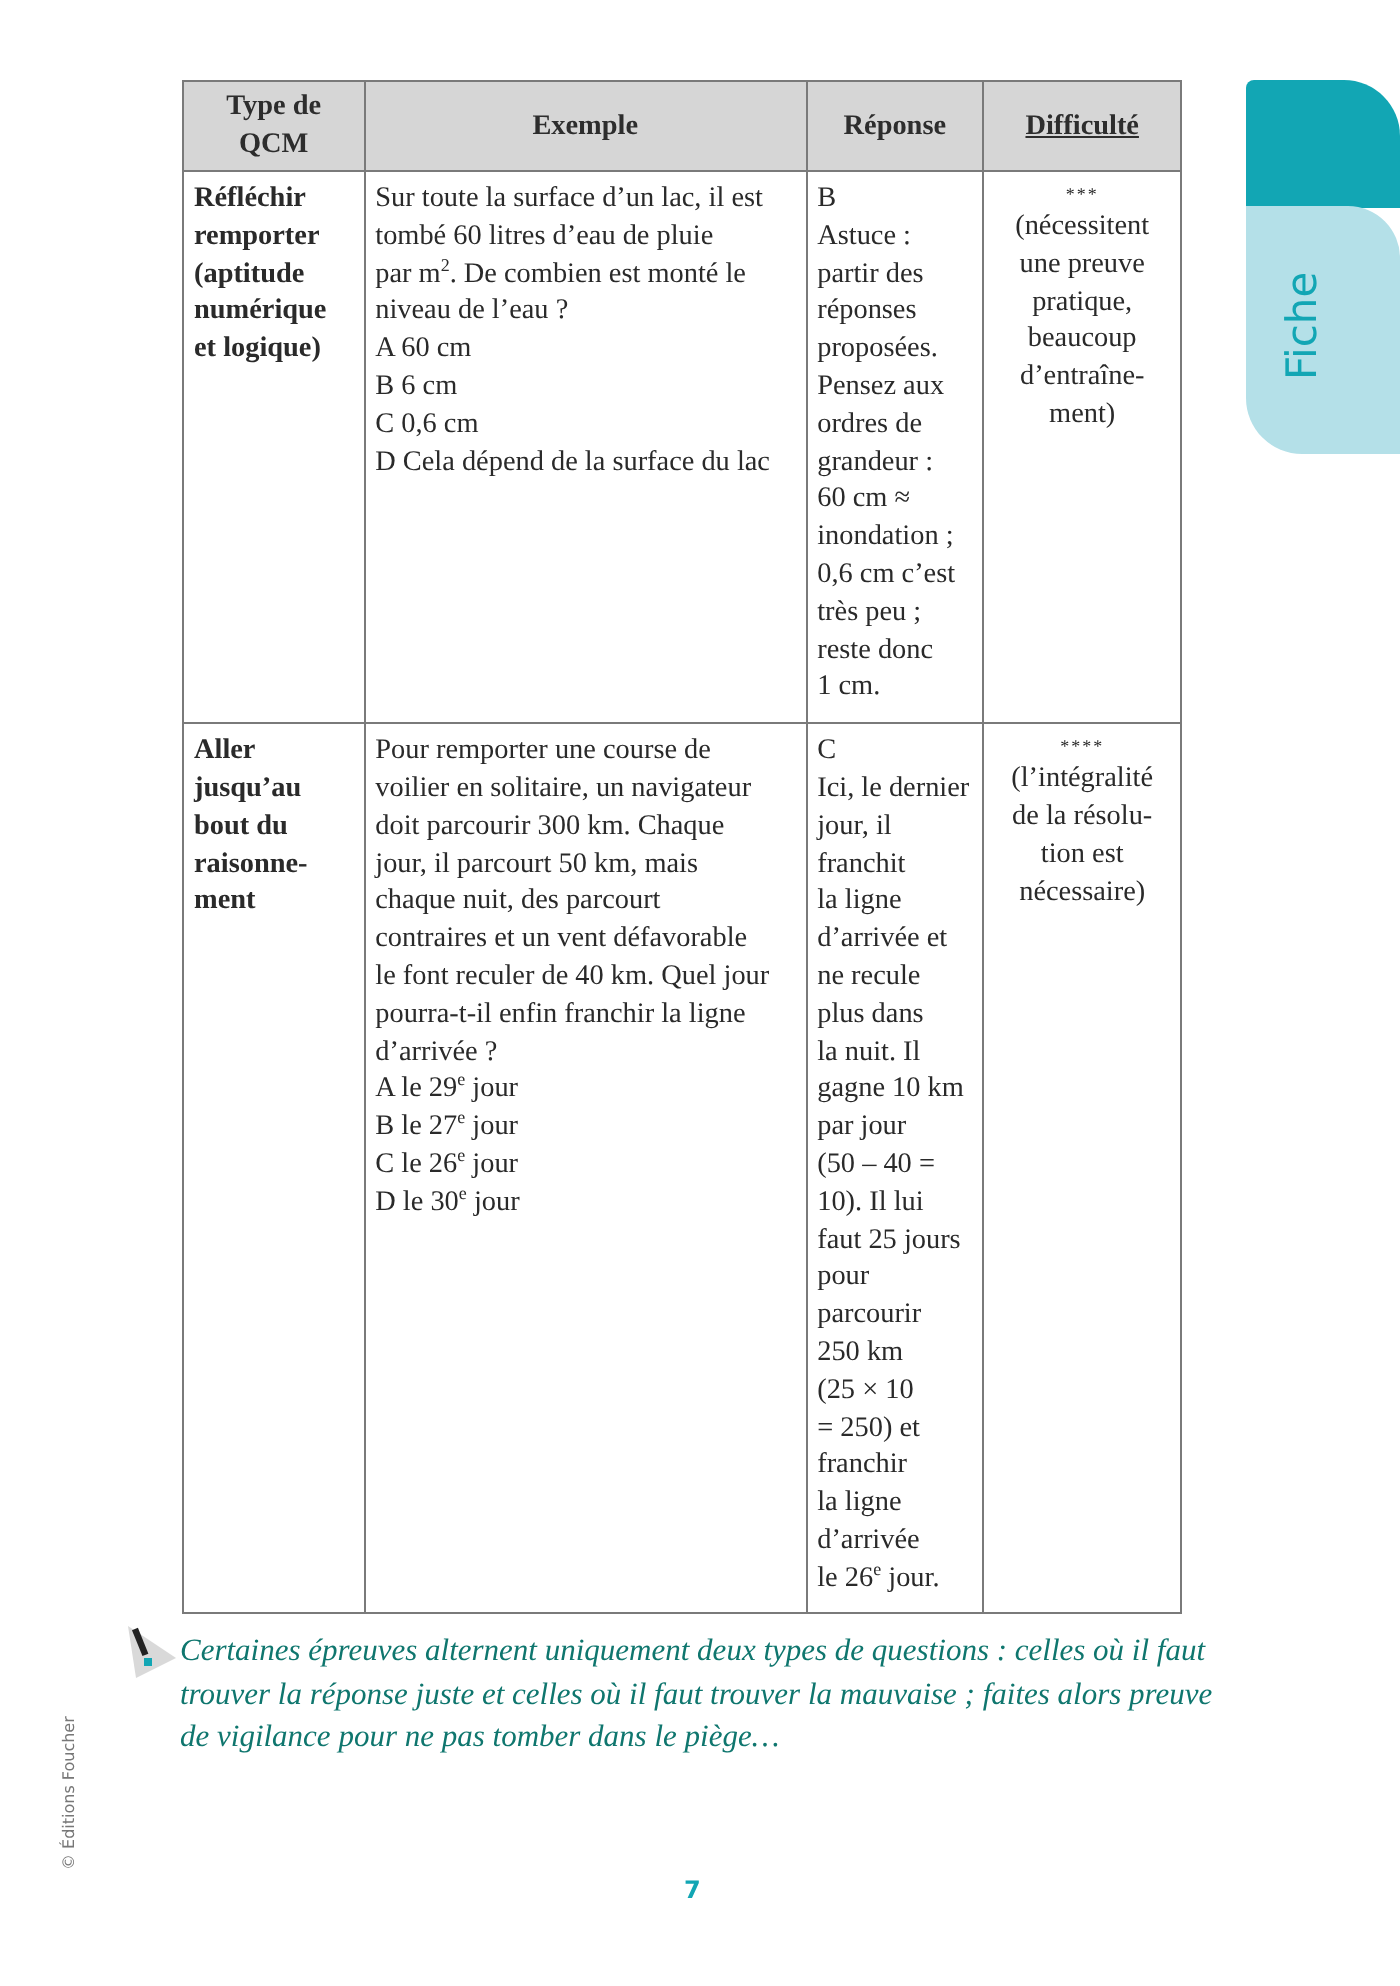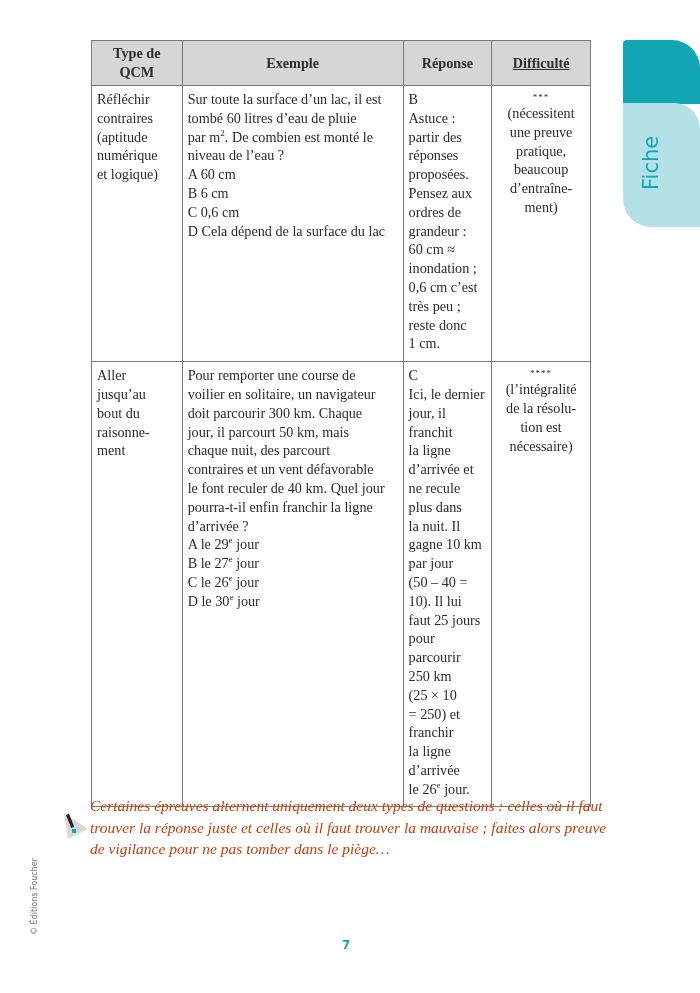--- a/index.html
+++ b/index.html
@@ -28,28 +28,28 @@
     font-size: 14.2px; line-height: 18.8px;
   }
   table.qcm th, table.qcm td {
     border: 1.3px solid #7a7a7a; vertical-align: top; padding: 4px 5px 8px 5px;
   }
   table.qcm th {
     background: #d6d6d6; font-weight: bold; text-align: center; vertical-align: middle;
     padding: 3px 4px; height: 38px; color: #2d2d2d;
   }
   .c1 { width: 80px; } .c2 { width: 208px; } .c3 { width: 78px; margin-left: 20px; } .c4 { width: 88px; text-decoration: underline; }
-  td.type { font-weight: normal; }
+  td.type { font-weight: bold; }
   td.diff { text-align: center; }
   .line { display: block; }
   .stars { font-size: 9px; letter-spacing: 1px; line-height: 14px; display:block; }
   sup { font-size: 9px; line-height: 0; }
   .note {
-    position: absolute; left: 90px; top: 795px; width: 520px;
-    font-style: italic; font-size: 15.5px; line-height: 21.5px; color: #c2410c;
+    position: absolute; left: 90px; top: 815px; width: 520px;
+    font-style: italic; font-size: 15.5px; line-height: 21.5px; color: #0f766e;
   }
   .note-icon { position: absolute; left: 60px; top: 811px; width: 30px; height: 30px; }
   .copyright {
     position: absolute; left: 30px; top: 935px;
     transform: rotate(-90deg); transform-origin: left top;
     font-family: "DejaVu Sans", sans-serif; font-size: 8px; color: #777; white-space: nowrap;
   }
   .page-number {
     position: absolute; left: 342px; top: 938px;
     font-family: "DejaVu Sans", sans-serif; font-weight: bold; font-size: 12px; color: #12a6b4;
@@ -71,21 +71,21 @@
       </th>
       <th class="c2">Exemple</th>
       <th class="c3">Réponse</th>
       <th class="c4">Difficulté</th>
     </tr>
   </thead>
   <tbody>
     <tr>
       <td class="type">
         <span class="line">Réfléchir</span>
-        <span class="line">contraires</span>
+        <span class="line">remporter</span>
         <span class="line">(aptitude</span>
         <span class="line">numérique</span>
         <span class="line">et logique)</span>
       </td>
       <td>
         <span class="line">Sur toute la surface d’un lac, il est</span>
         <span class="line">tombé 60 litres d’eau de pluie</span>
         <span class="line"><span>par m</span><sup>2</sup><span>. De combien est monté le</span></span>
         <span class="line">niveau de l’eau ?</span>
         <span class="line">A 60 cm</span>

